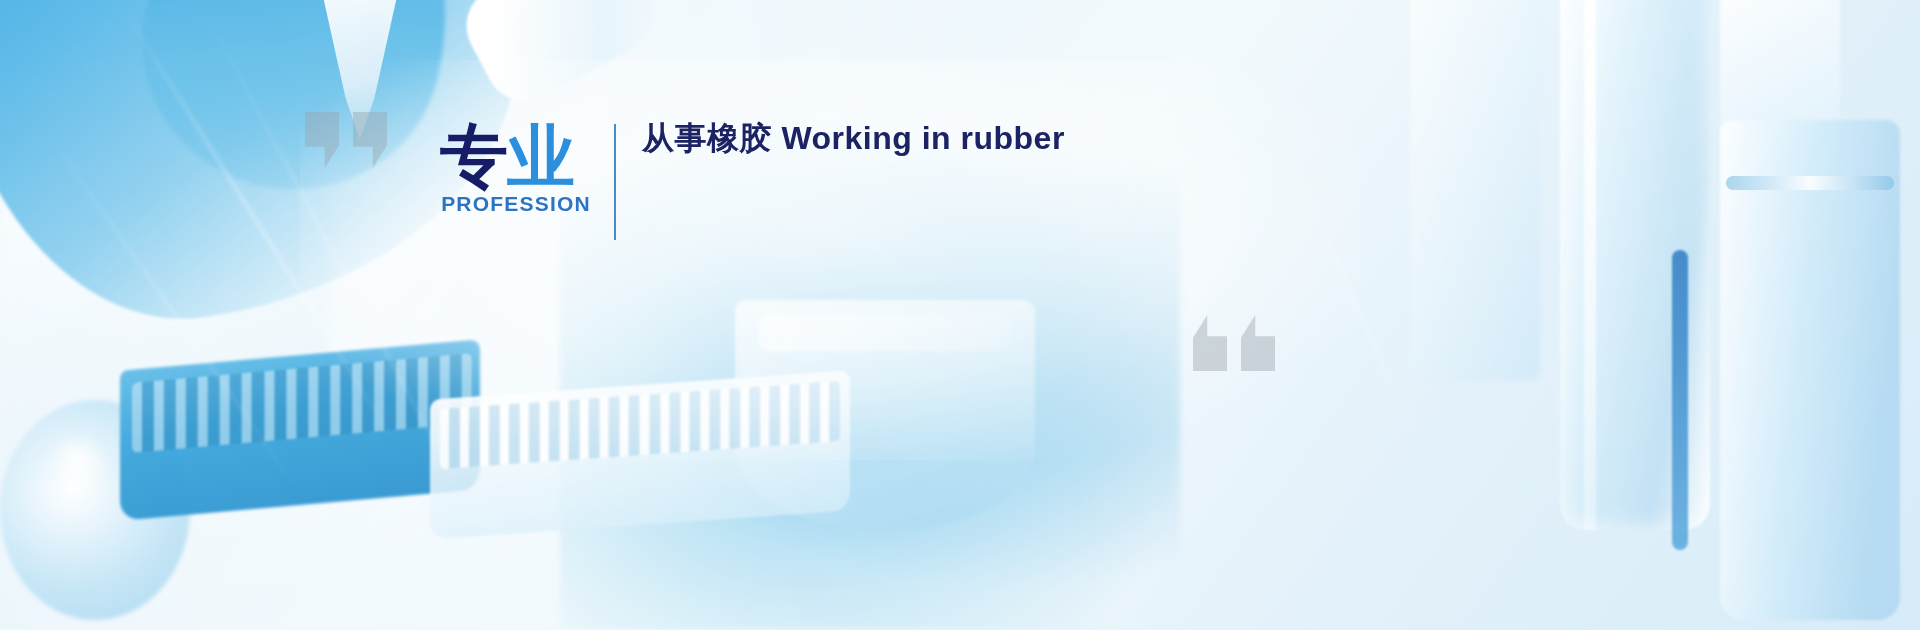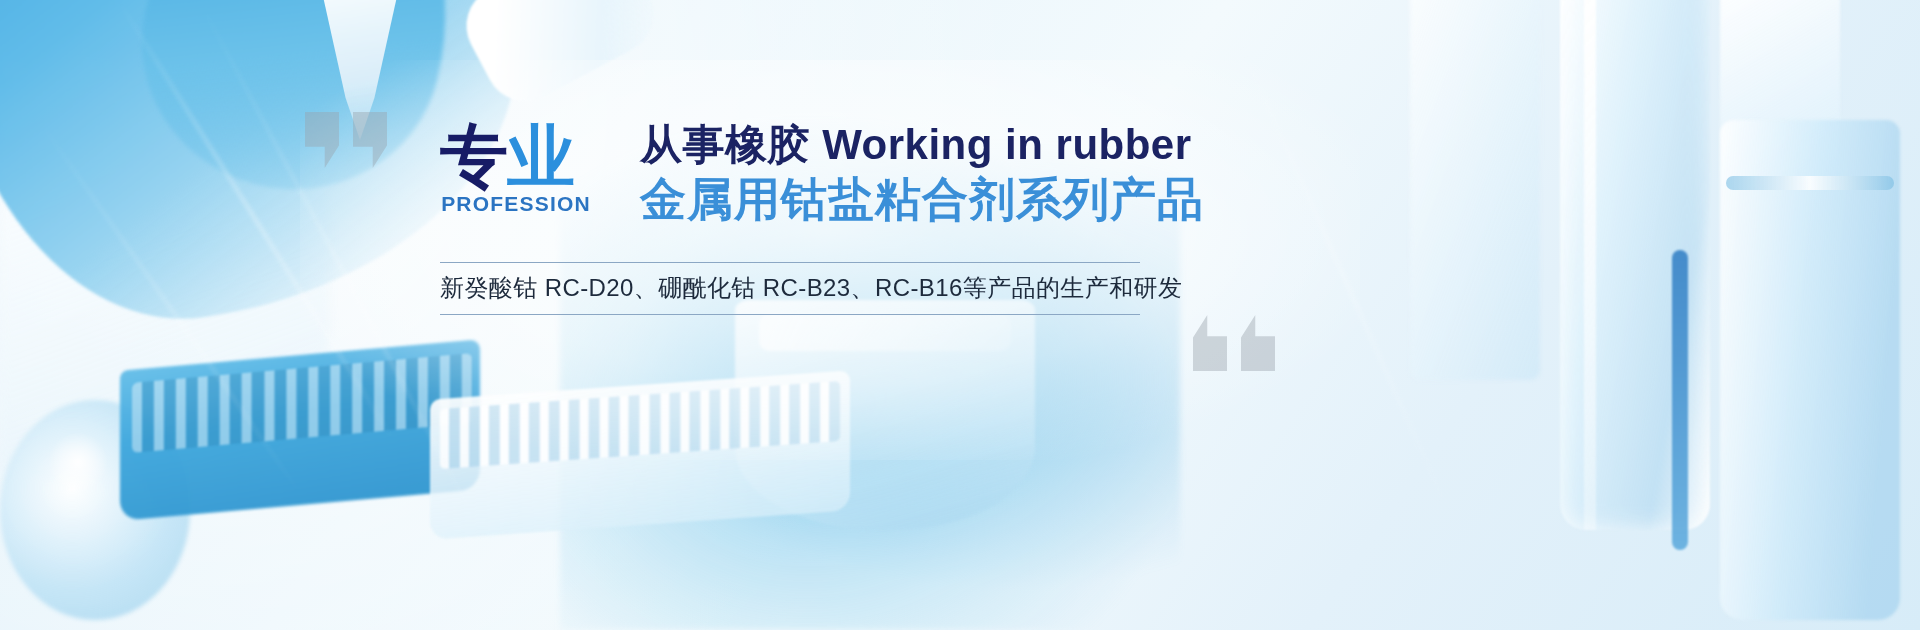--- a/index.html
+++ b/index.html
@@ -268,21 +268,21 @@
     width:2px;
     align-self:stretch;
     background:#2b74c2;
     margin:6px 26px 0 22px;
     min-height:116px;
     opacity:.85;
   }
 
   .titles { padding-top:2px; }
   .title-1 {
-    font-size:42px;
+    font-size:32px;
     font-weight:bold;
     color:#1b2363;
     line-height:1.18;
     white-space:nowrap;
     letter-spacing:.5px;
   }
   .title-2 {
     font-size:46px;
     font-weight:bold;
     color:#3a8fd8;
@@ -372,24 +372,20 @@
 
       <div class="logo">
         <div class="logo-cn"><span class="ch1">专</span><span class="ch2">业</span></div>
         <div class="logo-en">PROFESSION</div>
       </div>
 
       <div class="divider"></div>
 
       <div class="titles">
         <div class="title-1">从事橡胶 Working in rubber</div>
-        <div class="title-2">金属用钴盐粘合剂系列产品</div>
       </div>
 
     </div>
 
-    <div class="sub-wrap">
-      <div class="sub-cn">新癸酸钴 RC-D20、硼酰化钴 RC-B23、RC-B16等产品的生产和研发</div>
-    </div>
 
 
   </div>
 </div>
 
 </body></html>

